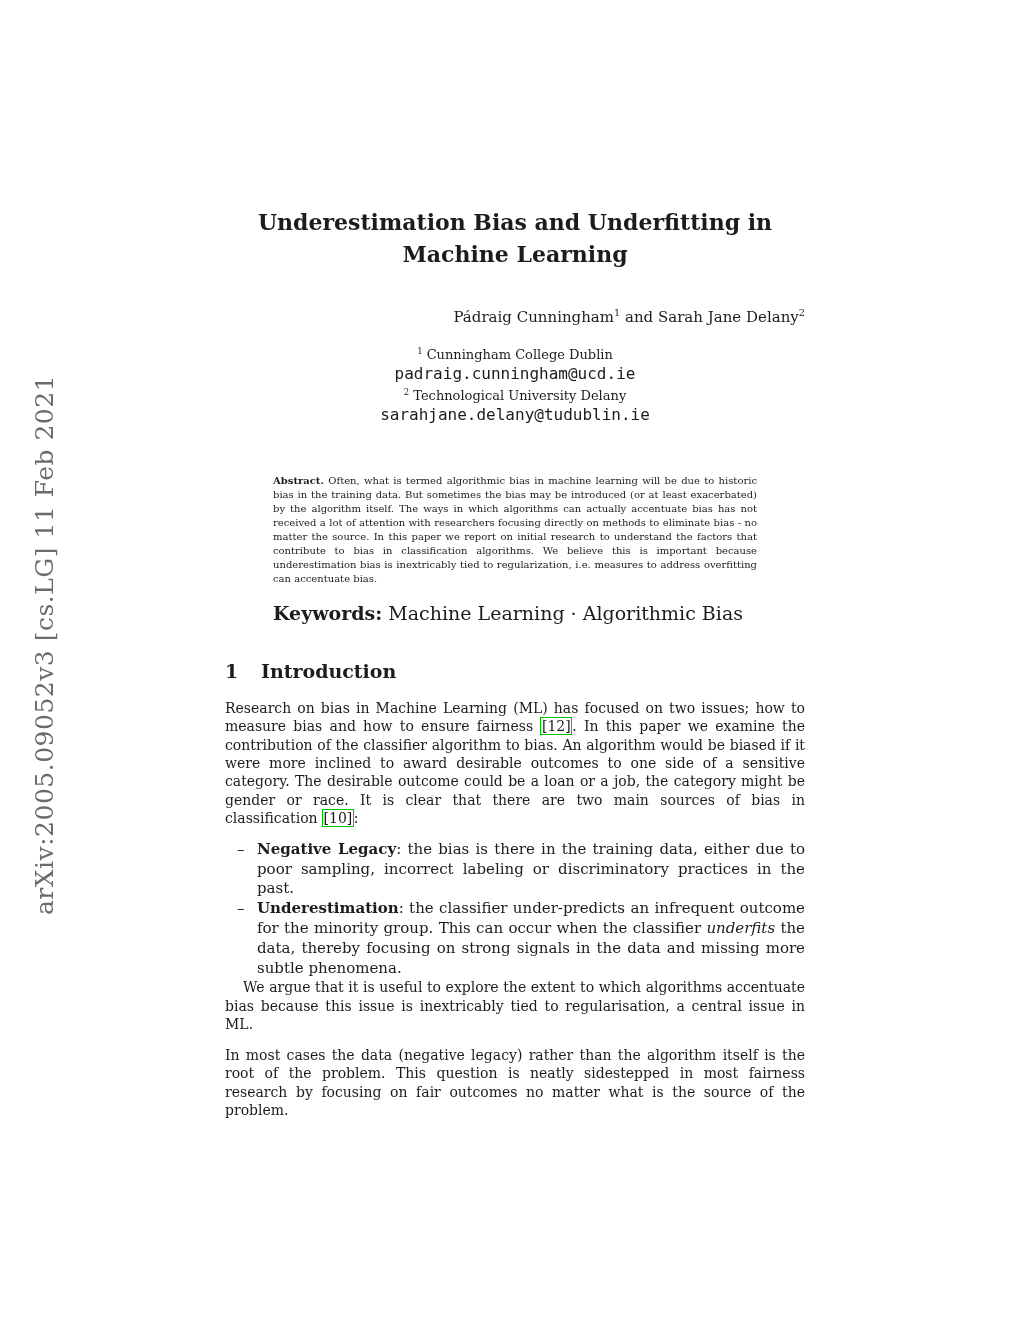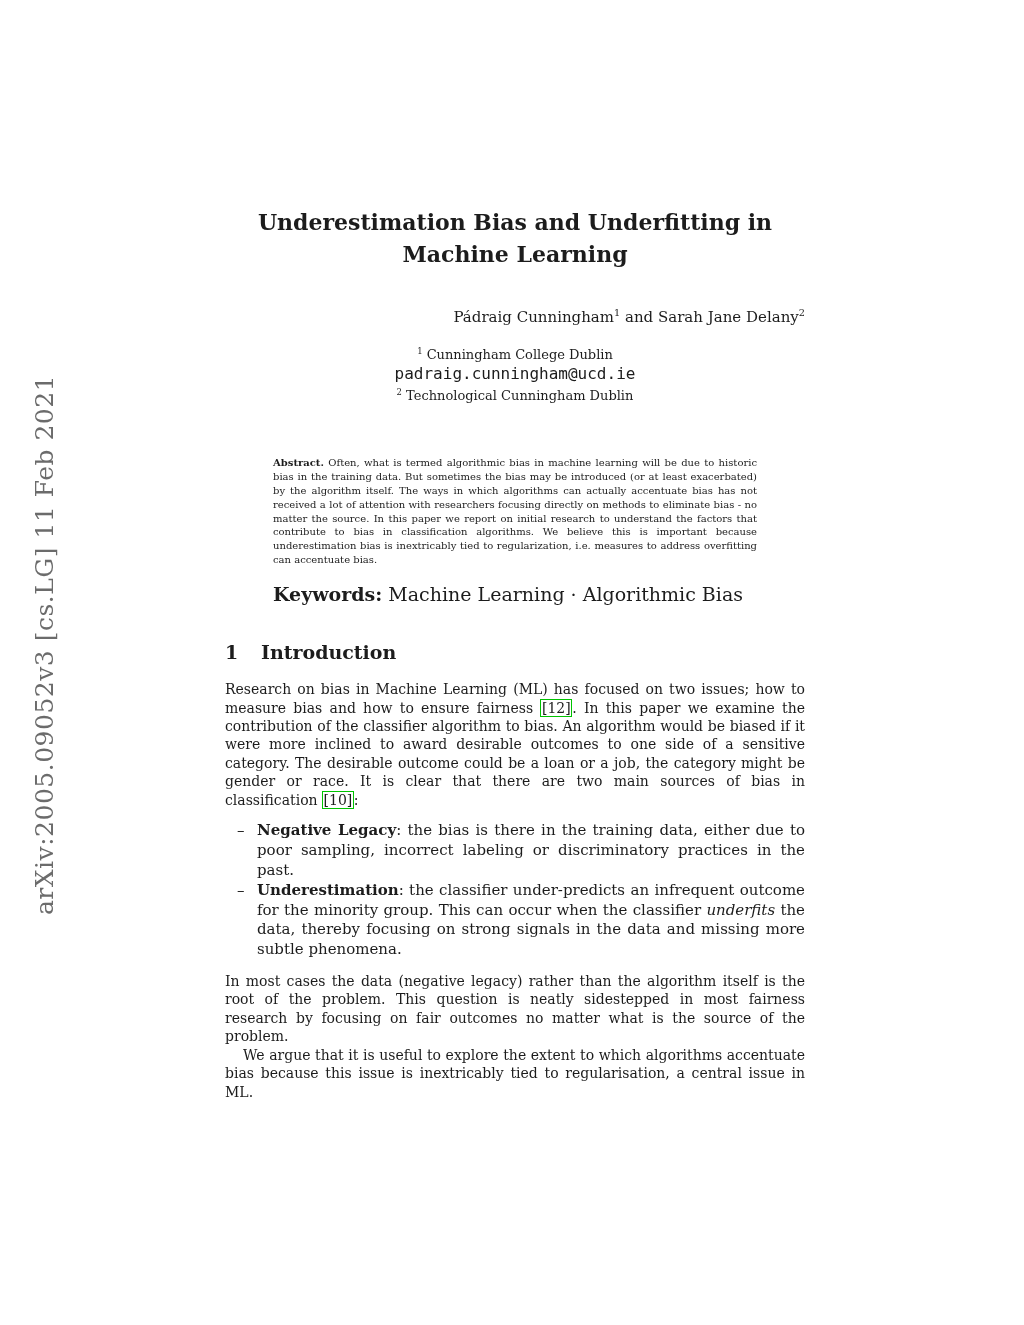--- a/index.html
+++ b/index.html
@@ -109,21 +109,22 @@
 
   <div class="main-col">
 
     <div class="paper-title">Underestimation Bias and Underfitting in Machine Learning</div>
 
     <div class="authors-line"><span>Pádraig Cunningham</span><sup class="seg-sup">1</sup><span> and Sarah Jane Delany</span><sup class="seg-sup">2</sup></div>
 
     <div class="affil-block">
       <div><sup class="seg-sup">1</sup><span>  Cunningham College Dublin</span></div>
       <div class="affil-email">padraig.cunningham@ucd.ie</div>
-      <div><sup class="seg-sup">2</sup><span>  Technological Cunningham Dublin</span></div>
+      <div><sup class="seg-sup">2</sup><span>  Technological University Delany</span></div>
+      <div class="affil-email">sarahjane.delany@tudublin.ie</div>
     </div>
 
     <div class="abstract-block"><span class="seg-bold">Abstract.</span><span> Often, what is termed algorithmic bias in machine learning will be due to historic bias in the training data. But sometimes the bias may be introduced (or at least exacerbated) by the algorithm itself. The ways in which algorithms can actually accentuate bias has not received a lot of attention with researchers focusing directly on methods to eliminate bias - no matter the source. In this paper we report on initial research to understand the factors that contribute to bias in classification algorithms. We believe this is important because underestimation bias is inextricably tied to regularization, i.e. measures to address overfitting can accentuate bias.</span></div>
 
     <div class="keywords-line"><span class="seg-bold">Keywords:</span><span> Machine Learning · Algorithmic Bias</span></div>
 
     <div class="section-heading">
       <span class="section-number">1</span>
       <span>Introduction</span>
     </div>
@@ -134,18 +135,18 @@
       <div class="bullet-item">
         <span class="bullet-marker">–</span>
         <span class="bullet-body"><span class="seg-bold">Negative Legacy</span><span>: the bias is there in the training data, either due to poor sampling, incorrect labeling or discriminatory practices in the past.</span></span>
       </div>
       <div class="bullet-item">
         <span class="bullet-marker">–</span>
         <span class="bullet-body"><span class="seg-bold">Underestimation</span><span>: the classifier under-predicts an infrequent outcome for the minority group. This can occur when the classifier </span><span class="seg-italic">underfits</span><span> the data, thereby focusing on strong signals in the data and missing more subtle phenomena.</span></span>
       </div>
     </div>
 
+    <div class="body-par indented">We argue that it is useful to explore the extent to which algorithms accentuate bias because this issue is inextricably tied to regularisation, a central issue in ML.</div>
+
     <div class="body-par tight" style="margin-top:12px;">In most cases the data (negative legacy) rather than the algorithm itself is the root of the problem. This question is neatly sidestepped in most fairness research by focusing on fair outcomes no matter what is the source of the problem.</div>
-
-    <div class="body-par indented">We argue that it is useful to explore the extent to which algorithms accentuate bias because this issue is inextricably tied to regularisation, a central issue in ML.</div>
 
   </div>
 </div>
 
 </body></html>

